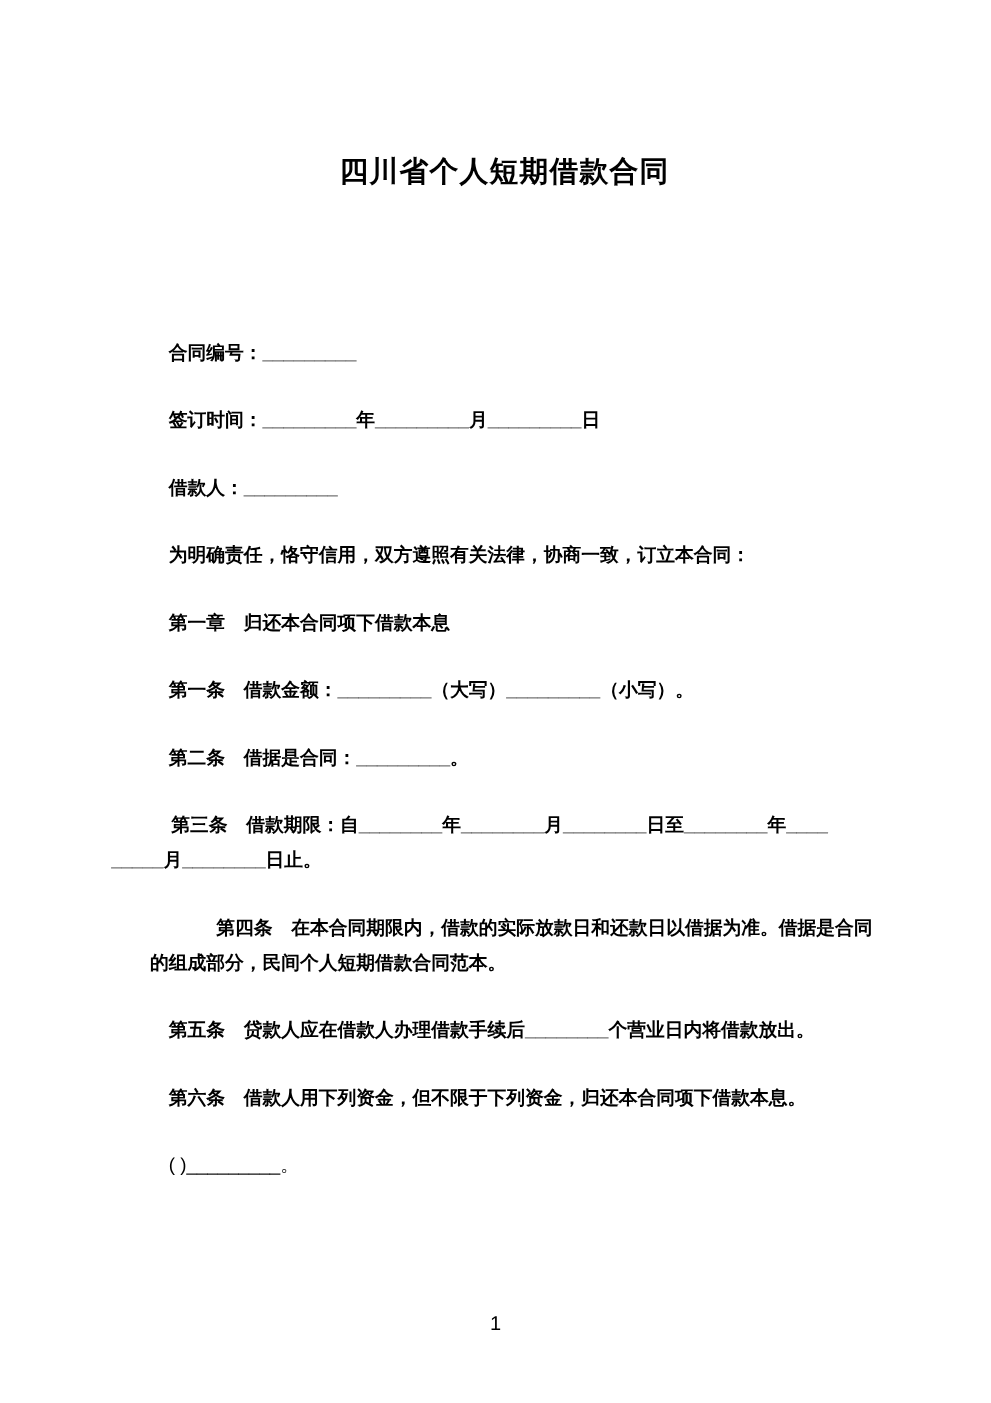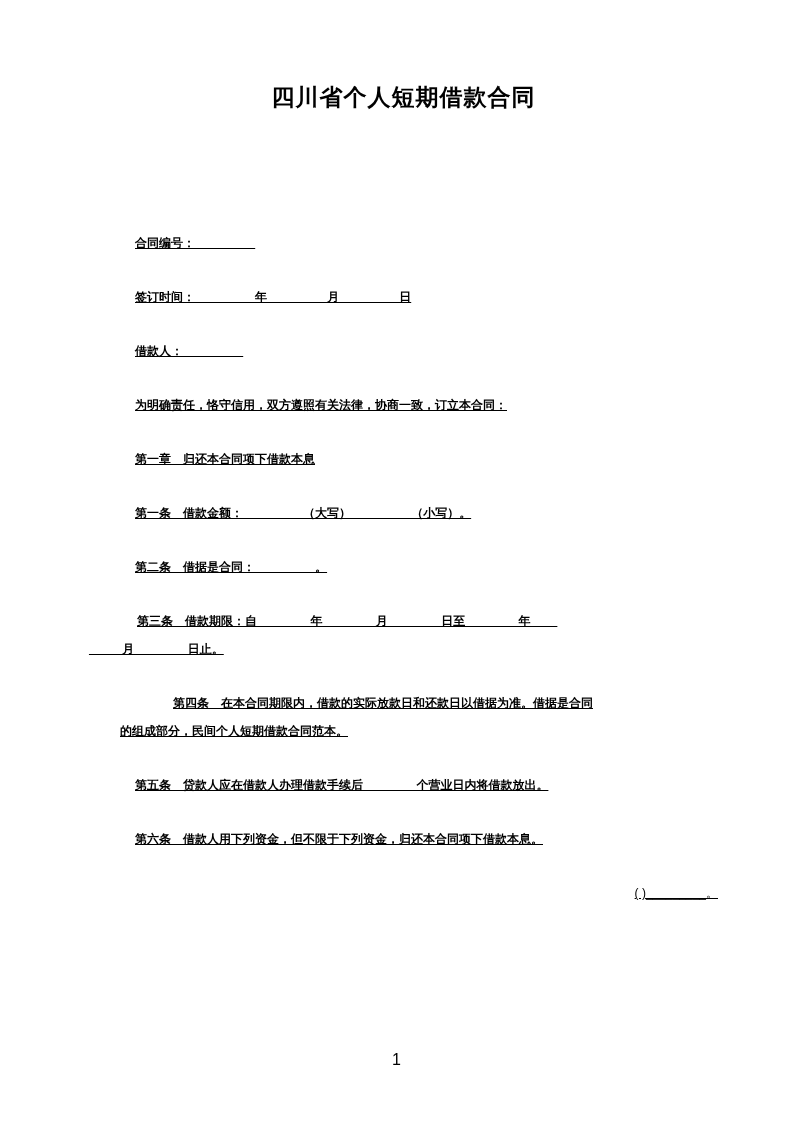--- a/index.html
+++ b/index.html
@@ -13,43 +13,42 @@
     height: 1122px;
     background: #ffffff;
     color: #000000;
     font-family: "Liberation Sans", sans-serif;
     box-sizing: border-box;
     padding: 0 75px 0 89px;
     overflow: hidden;
   }
   .doc-title {
     margin: 0;
-    padding-top: 80px;
+    padding-top: 120px;
     font-size: 23px;
     line-height: 34px;
     font-weight: bold;
     text-align: center;
     letter-spacing: 1px;
   }
   .content {
     margin-top: 115px;
   }
   .para {
     margin: 0 0 26px 0;
-    font-size: 12px;
+    font-size: 15px;
     line-height: 28px;
     font-weight: bold;
     text-indent: 46px;
     word-break: keep-all;
-    text-decoration: underline;
   }
   .para .line { white-space: nowrap; }
   .para.article-3 { text-indent: 48px; }
   .para.article-4 { text-indent: 53px; margin-left: 31px; }
-  .para.normal-weight { font-weight: normal; text-align: right; }
+  .para.normal-weight { font-weight: normal; }
   .page-number {
     position: absolute;
     top: 1050px;
     left: 0;
     width: 793px;
     text-align: center;
     font-size: 16px;
     font-weight: normal;
     line-height: 20px;
   }

